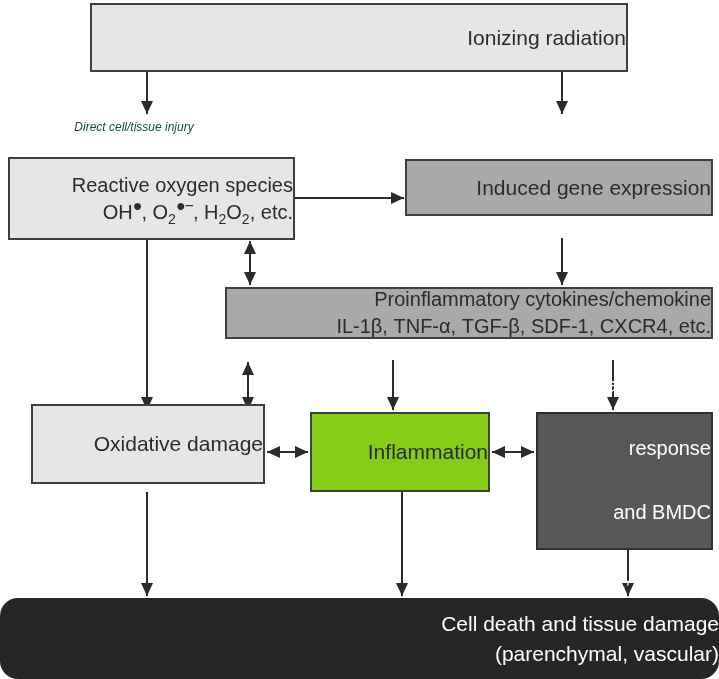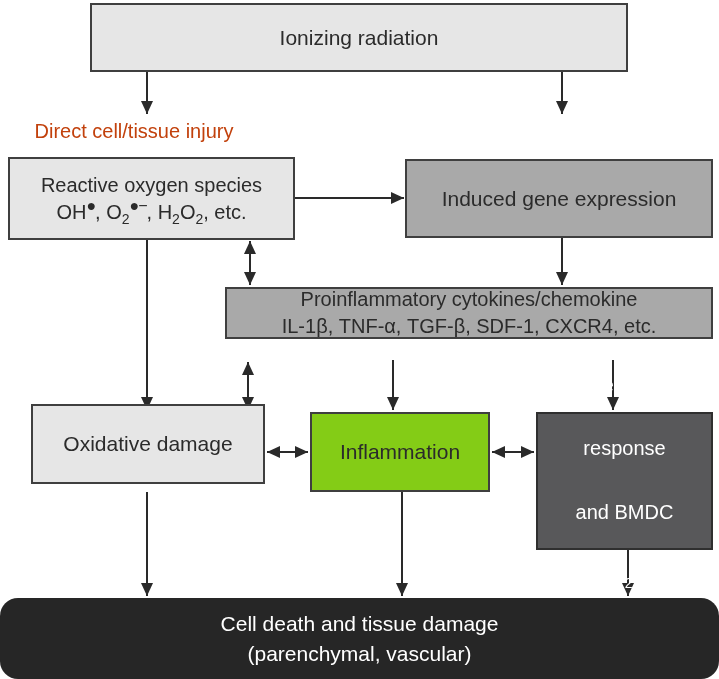--- a/index.html
+++ b/index.html
@@ -10,35 +10,36 @@
     font-family:"Liberation Sans","DejaVu Sans",sans-serif;
     color:#2b2b2b;
     overflow:hidden;
   }
   .box{
     position:absolute;
     box-sizing:border-box;
     border:2px solid #3f3f3f;
     display:flex;
     flex-direction:column;
-    align-items:center;
+    align-items:flex-end;
     justify-content:center;
     text-align:center;
   }
   .fill-light{background:#e6e6e6;}
   .fill-mid{background:#a9a9a9;}
   .fill-mid2{background:#84cc16;}
   .fill-dark{background:#58585a;color:#ffffff;border-color:#2f2f2f;}
   .fill-black{background:#262626;color:#ffffff;border:none;}
   .lbl{
     position:absolute;
-    font-size:20px;
+    font-style:italic;
+    font-size:12px;
     text-align:center;
     white-space:nowrap;
-    color:#c2410c;
+    color:#14532d;
   }
   .t21{font-size:21px;}
   .t20{font-size:20px;line-height:1.38;gap:36px;}
   .t19{font-size:20px;line-height:1.35;}
   sup{font-size:70%;line-height:0;}
   sub{font-size:70%;line-height:0;}
   .rad{font-size:80%;letter-spacing:-1px;}
   svg.arrows{position:absolute;left:0;top:0;pointer-events:none;}
   svg.arrows line{stroke:#2a2a2a;stroke-width:2;}
   svg.arrows .ahead{fill:#2a2a2a;}
@@ -74,21 +75,21 @@
     <span>Ionizing radiation</span>
   </div>
 
   <div class="lbl" style="left:9px;top:120px;width:250px;">Direct cell/tissue injury</div>
 
   <div class="box fill-light t19" style="left:8px;top:157px;width:287px;height:83px;">
     <span>Reactive oxygen species</span>
     <span>OH<sup class="rad">●</sup>, O<sub>2</sub><sup class="rad">●−</sup>, H<sub>2</sub>O<sub>2</sub>, etc.</span>
   </div>
 
-  <div class="box fill-mid t21" style="left:405px;top:159px;width:308px;height:79px;">
+  <div class="box fill-mid t21" style="left:405px;top:159px;width:308px;height:57px;">
     <span>Induced gene expression</span>
   </div>
 
   <div class="box fill-mid t19" style="left:225px;top:287px;width:488px;height:52px;">
     <span>Proinflammatory cytokines/chemokine</span>
     <span>IL-1β, TNF-α, TGF-β, SDF-1, CXCR4, etc.</span>
   </div>
 
   <div class="box fill-light t21" style="left:31px;top:404px;width:234px;height:80px;">
     <span>Oxidative damage</span>

